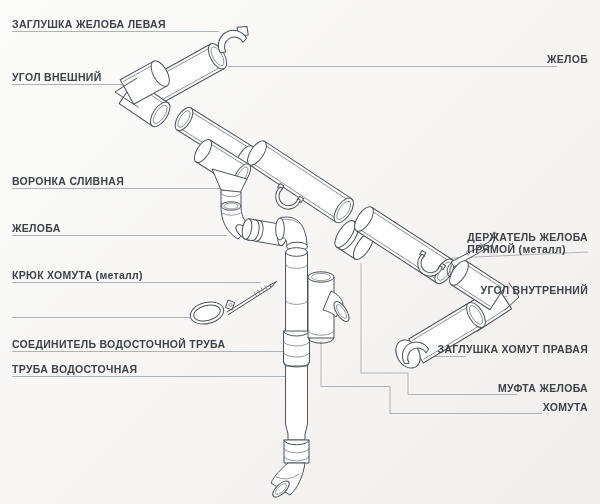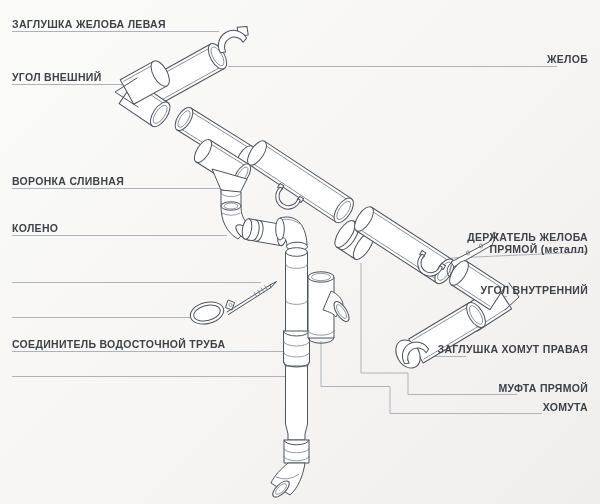--- a/index.html
+++ b/index.html
@@ -10,21 +10,21 @@
   }
   svg{position:absolute;left:0;top:0;}
   .w{fill:#ffffff;stroke:#4d525c;stroke-width:1;stroke-linejoin:round;}
   .n{fill:none;stroke:#4d525c;stroke-width:1;stroke-linecap:round;}
   .t{fill:none;stroke:#6a707a;stroke-width:.7;}
   .ldr{fill:none;stroke:#aeb3ba;stroke-width:1;}
   .lbl{
     position:absolute;font-size:10.5px;font-weight:700;letter-spacing:.3px;
     color:#3e4248;white-space:nowrap;line-height:12px;
   }
-  .lbl.right{text-align:right;}
+  .lbl.right{text-align:left;}
 </style>
 </head>
 <body>
 
 <div class="stage">
 
 <svg width="600" height="504" viewBox="0 0 600 504">
 
   <g>
     <path class="ldr" d="M12,31.5 L219,31.5"></path>
@@ -248,26 +248,28 @@
     <line class="t" x1="257.5" y1="289.8" x2="260.5" y2="294.8"></line>
     <line class="t" x1="261" y1="287.6" x2="264" y2="292.6"></line>
     <line class="t" x1="264.5" y1="285.4" x2="267.5" y2="290.4"></line>
   </g>
 
 </svg>
 
 <div class="lbl" style="left:12px;top:18px">ЗАГЛУШКА ЖЕЛОБА ЛЕВАЯ</div>
 <div class="lbl" style="left:12px;top:71px">УГОЛ ВНЕШНИЙ</div>
 <div class="lbl" style="left:12px;top:175px">ВОРОНКА СЛИВНАЯ</div>
-<div class="lbl" style="left:12px;top:222px">КОЛЕНО</div>
+<div class="lbl" style="left:12px;top:222px">ЖЕЛОБА</div>
+<div class="lbl" style="left:12px;top:269px">КРЮК ХОМУТА (металл)</div>
 <div class="lbl" style="left:12px;top:338px">СОЕДИНИТЕЛЬ ВОДОСТОЧНОЙ ТРУБА</div>
+<div class="lbl" style="left:12px;top:363px">ТРУБА ВОДОСТОЧНАЯ</div>
 
 <div class="lbl right" style="right:12px;top:53px">ЖЕЛОБ</div>
 <div class="lbl right" style="right:12px;top:231px">
   <span style="display:block">ДЕРЖАТЕЛЬ ЖЕЛОБА</span>
   <span style="display:block">ПРЯМОЙ (металл)</span>
 </div>
 <div class="lbl right" style="right:12px;top:284px">УГОЛ ВНУТРЕННИЙ</div>
 <div class="lbl right" style="right:12px;top:343px">ЗАГЛУШКА ХОМУТ ПРАВАЯ</div>
-<div class="lbl right" style="right:12px;top:382px">МУФТА ПРЯМОЙ</div>
+<div class="lbl right" style="right:12px;top:382px">МУФТА ЖЕЛОБА</div>
 <div class="lbl right" style="right:12px;top:401px">ХОМУТА</div>
 
 </div>
 
 </body></html>

